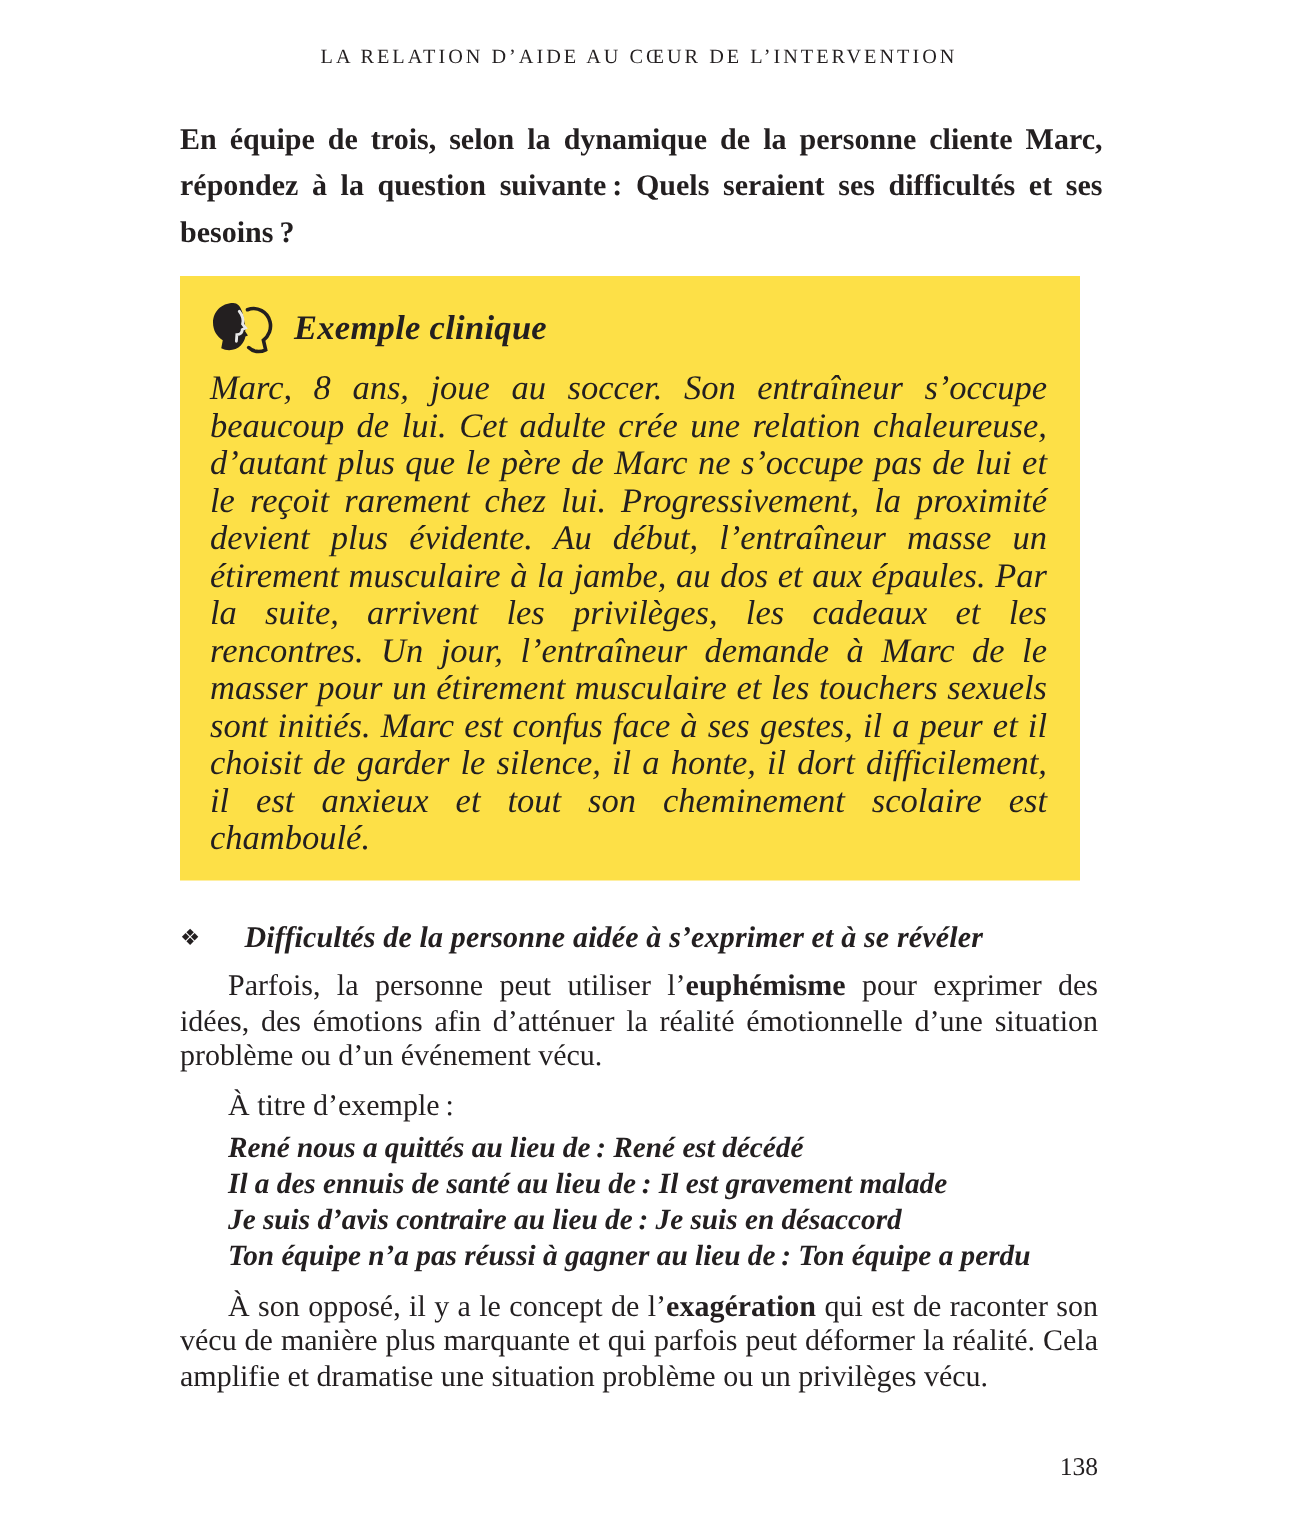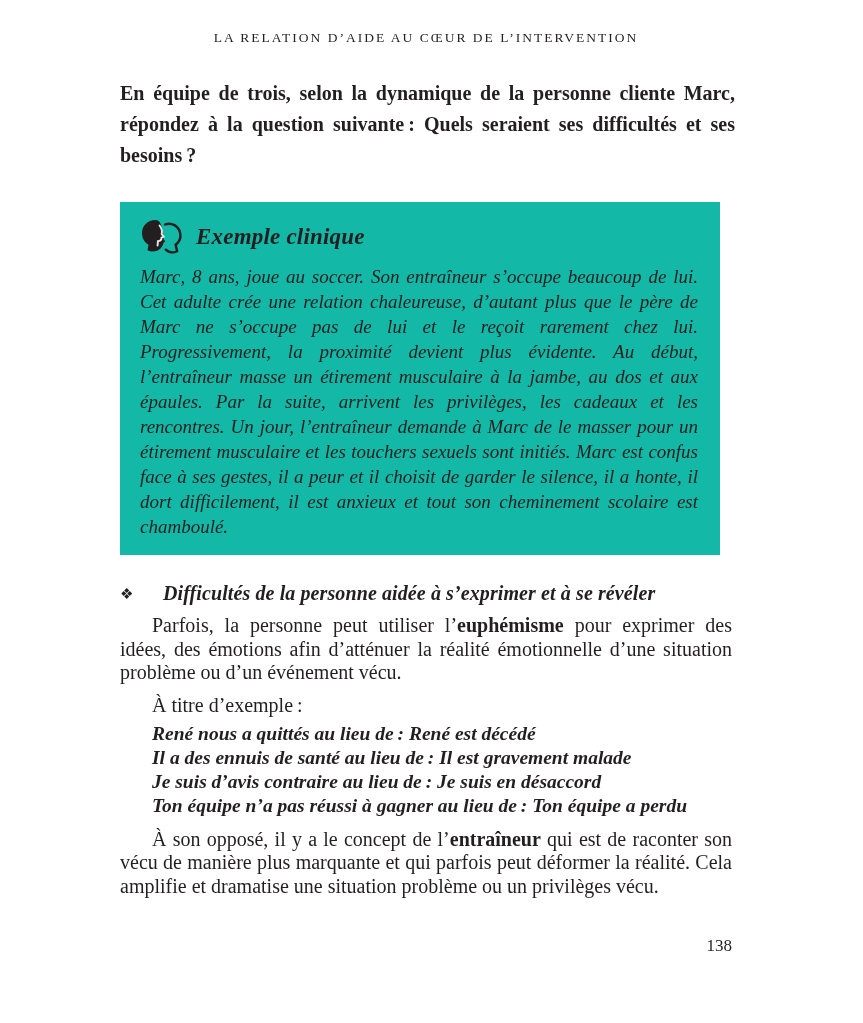--- a/index.html
+++ b/index.html
@@ -26,39 +26,39 @@
   .intro {
     margin: 32px 0 0 0;
     font-weight: 700;
     font-size: 20px;
     line-height: 31px;
     text-align: justify;
     width: 615px;
   }
 
   .example-box {
-    margin-top: 31px;
+    margin-top: 13px;
     width: 600px;
     box-sizing: border-box;
-    background: #14b8a6;
+    background: #fde047;
     padding: 16px 22px 16px 20px;
   }
   .box-title-row { display: flex; align-items: center; gap: 13px; }
   .faces-icon { width: 43px; height: 37px; flex: 0 0 auto; display: block; }
   .box-title {
     margin: 0;
     font-size: 23px;
     font-weight: 700;
     font-style: italic;
     letter-spacing: 0.2px;
   }
   .box-body {
     margin: 9px 0 0 0;
     font-style: italic;
-    font-size: 19px;
+    font-size: 23px;
     line-height: 25px;
     text-align: justify;
   }
 
   .section-heading {
     margin-top: 27px;
     display: flex;
     align-items: baseline;
     white-space: nowrap;
   }
@@ -145,18 +145,18 @@
 
     <p class="examples-intro">À titre d’exemple :</p>
 
     <div class="examples">
       <div class="example-line">René nous a quittés au lieu de : René est décédé</div>
       <div class="example-line">Il a des ennuis de santé au lieu de : Il est gravement malade</div>
       <div class="example-line">Je suis d’avis contraire au lieu de : Je suis en désaccord</div>
       <div class="example-line">Ton équipe n’a pas réussi à gagner au lieu de : Ton équipe a perdu</div>
     </div>
 
-    <p class="para para2"><span>À son opposé, il y a le concept de l’</span><b>entraîneur</b><span> qui est de raconter son vécu de manière plus marquante et qui parfois peut déformer la réalité. Cela amplifie et dramatise une situation problème ou un privilèges vécu.</span></p>
+    <p class="para para2"><span>À son opposé, il y a le concept de l’</span><b>exagération</b><span> qui est de raconter son vécu de manière plus marquante et qui parfois peut déformer la réalité. Cela amplifie et dramatise une situation problème ou un privilèges vécu.</span></p>
 
     <div class="page-number">138</div>
 
   </div>
 </div>
 
 </body></html>

